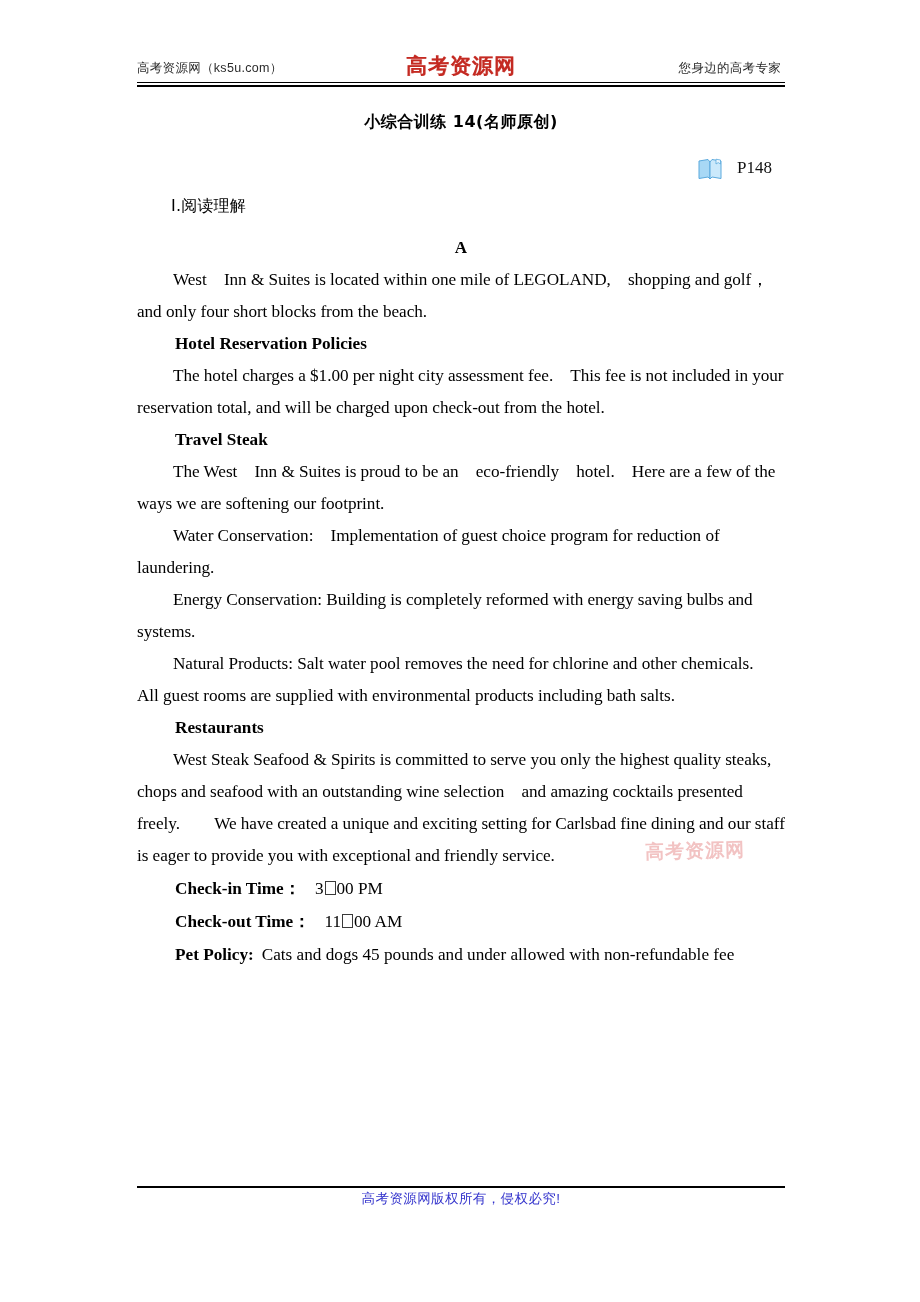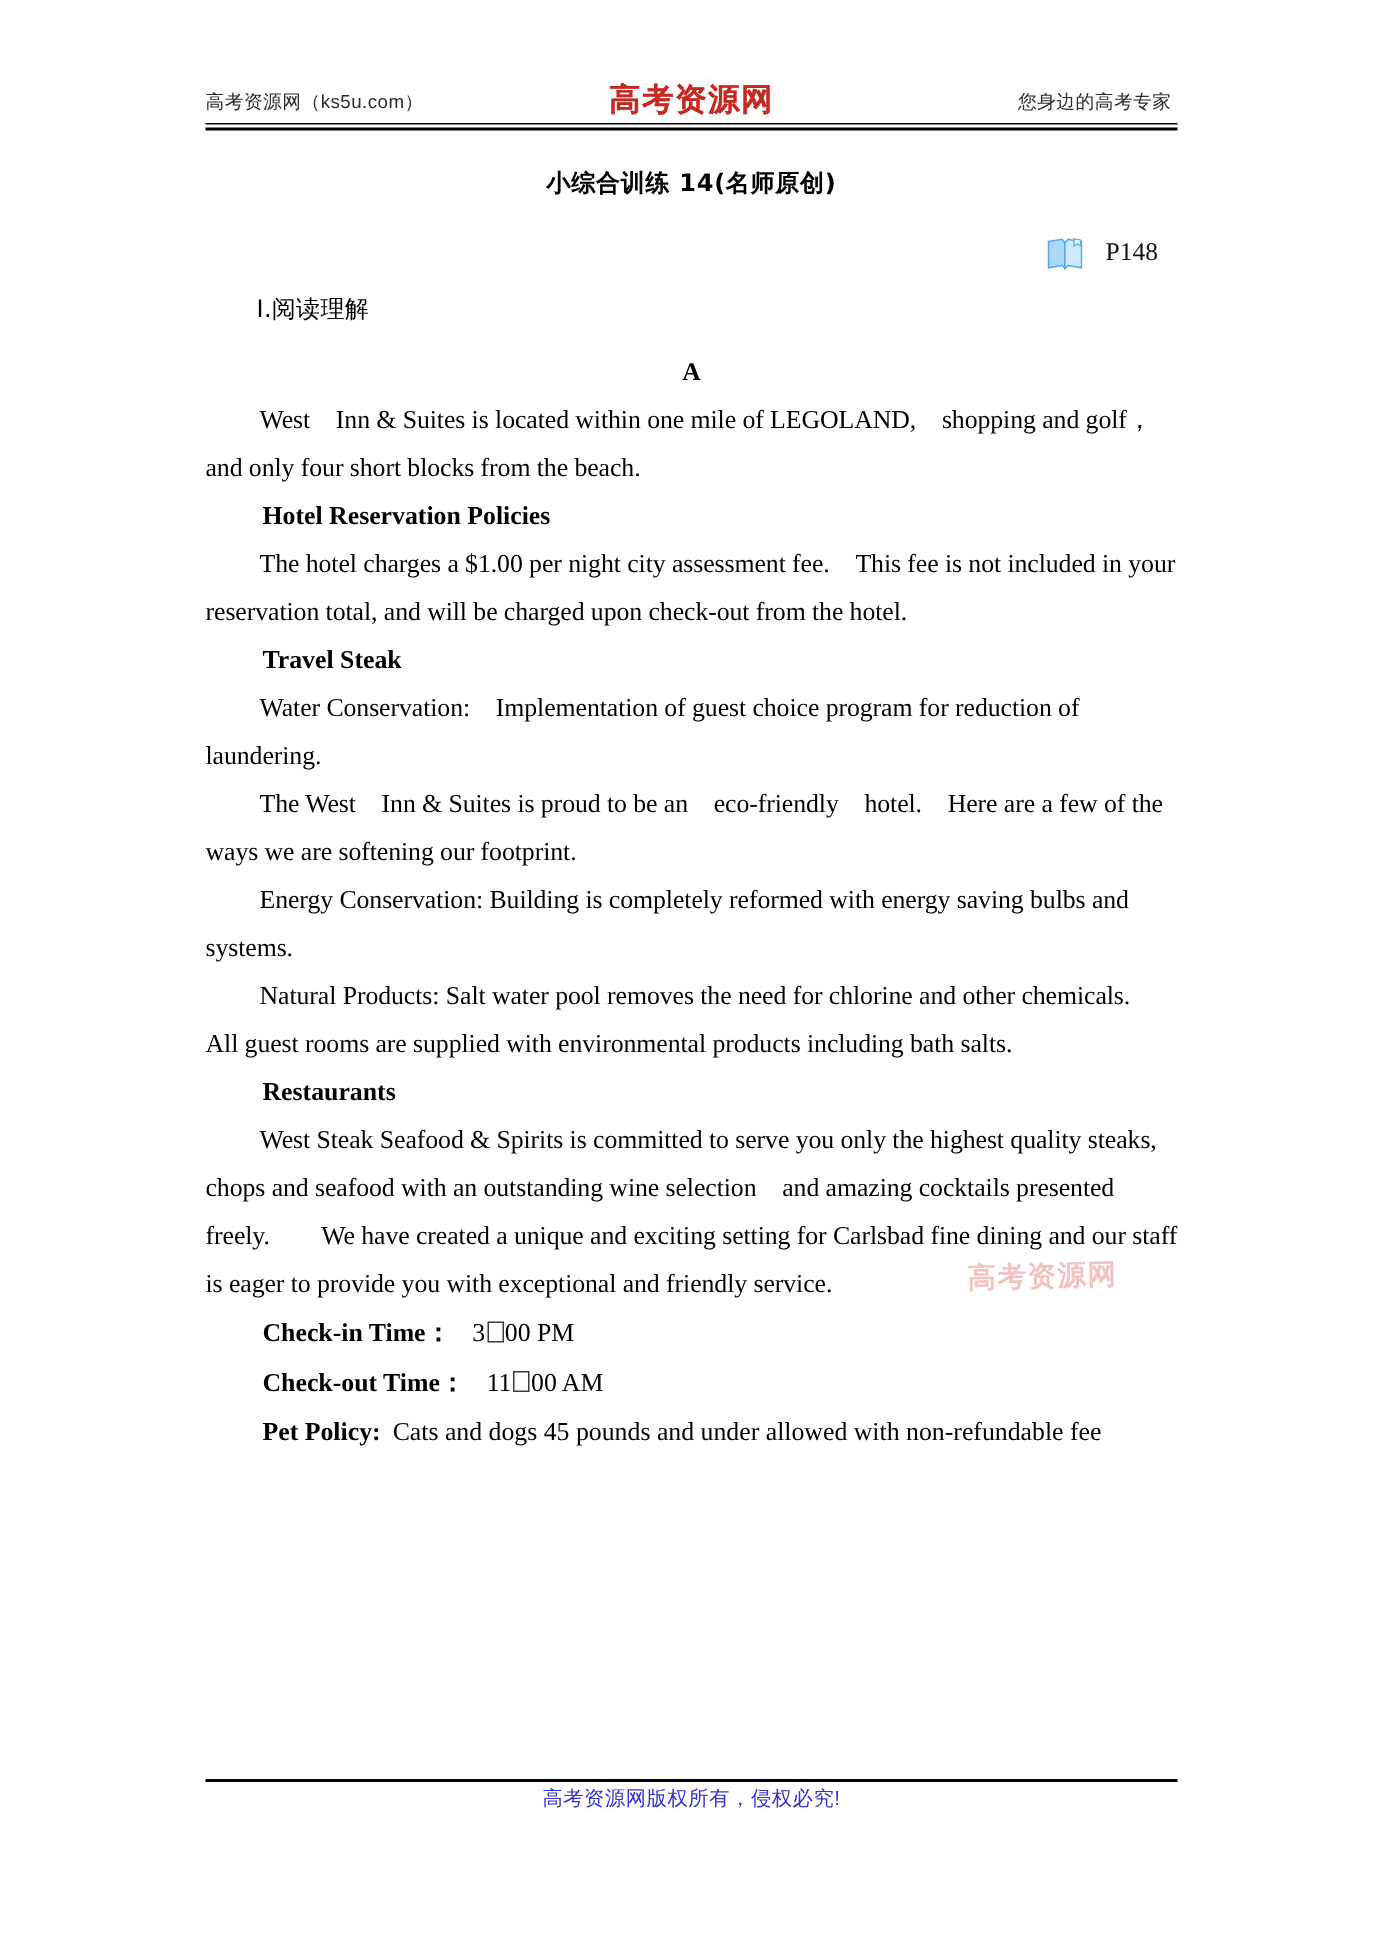--- a/index.html
+++ b/index.html
@@ -244,22 +244,22 @@
 
   <div class="section-label">Ⅰ.阅读理解</div>
 
   <div class="body-area">
     <div class="passage-letter">A</div>
     <div id="paragraphs">
         <p class="para">West Inn &amp; Suites is located within one mile of LEGOLAND, shopping and golf，and only four short blocks from the beach.</p>
         <p class="subhead">Hotel Reservation Policies</p>
         <p class="para">The hotel charges a $1.00 per night city assessment fee. This fee is not included in your reservation total, and will be charged upon check-out from the hotel.</p>
         <p class="subhead">Travel Steak</p>
+        <p class="para">The West Inn &amp; Suites is proud to be an eco-friendly hotel. Here are a few of the ways we are softening our footprint.</p>
         <p class="para">Water Conservation: Implementation of guest choice program for reduction of laundering.</p>
-        <p class="para">The West Inn &amp; Suites is proud to be an eco-friendly hotel. Here are a few of the ways we are softening our footprint.</p>
         <p class="para">Energy Conservation: Building is completely reformed with energy saving bulbs and systems.</p>
         <p class="para">Natural Products: Salt water pool removes the need for chlorine and other chemicals. All guest rooms are supplied with environmental products including bath salts.</p>
         <p class="subhead">Restaurants</p>
         <p class="para">West Steak Seafood &amp; Spirits is committed to serve you only the highest quality steaks, chops and seafood with an outstanding wine selection and amazing cocktails presented freely.  We have created a unique and exciting setting for Carlsbad fine dining and our staff is eager to provide you with exceptional and friendly service.</p>
       </div>
     <div id="details">
         <p class="kv"><span class="k">Check-in Time：</span><span class="sp"></span><span>3</span><span class="tofu"></span><span>00 PM</span></p>
         <p class="kv"><span class="k">Check-out Time：</span><span class="sp"></span><span>11</span><span class="tofu"></span><span>00 AM</span></p>
         <p class="kv"><span class="k">Pet Policy:</span><span class="sp-sm"></span><span>Cats and dogs 45 pounds and under allowed with non-refundable fee</span></p>
       </div>

